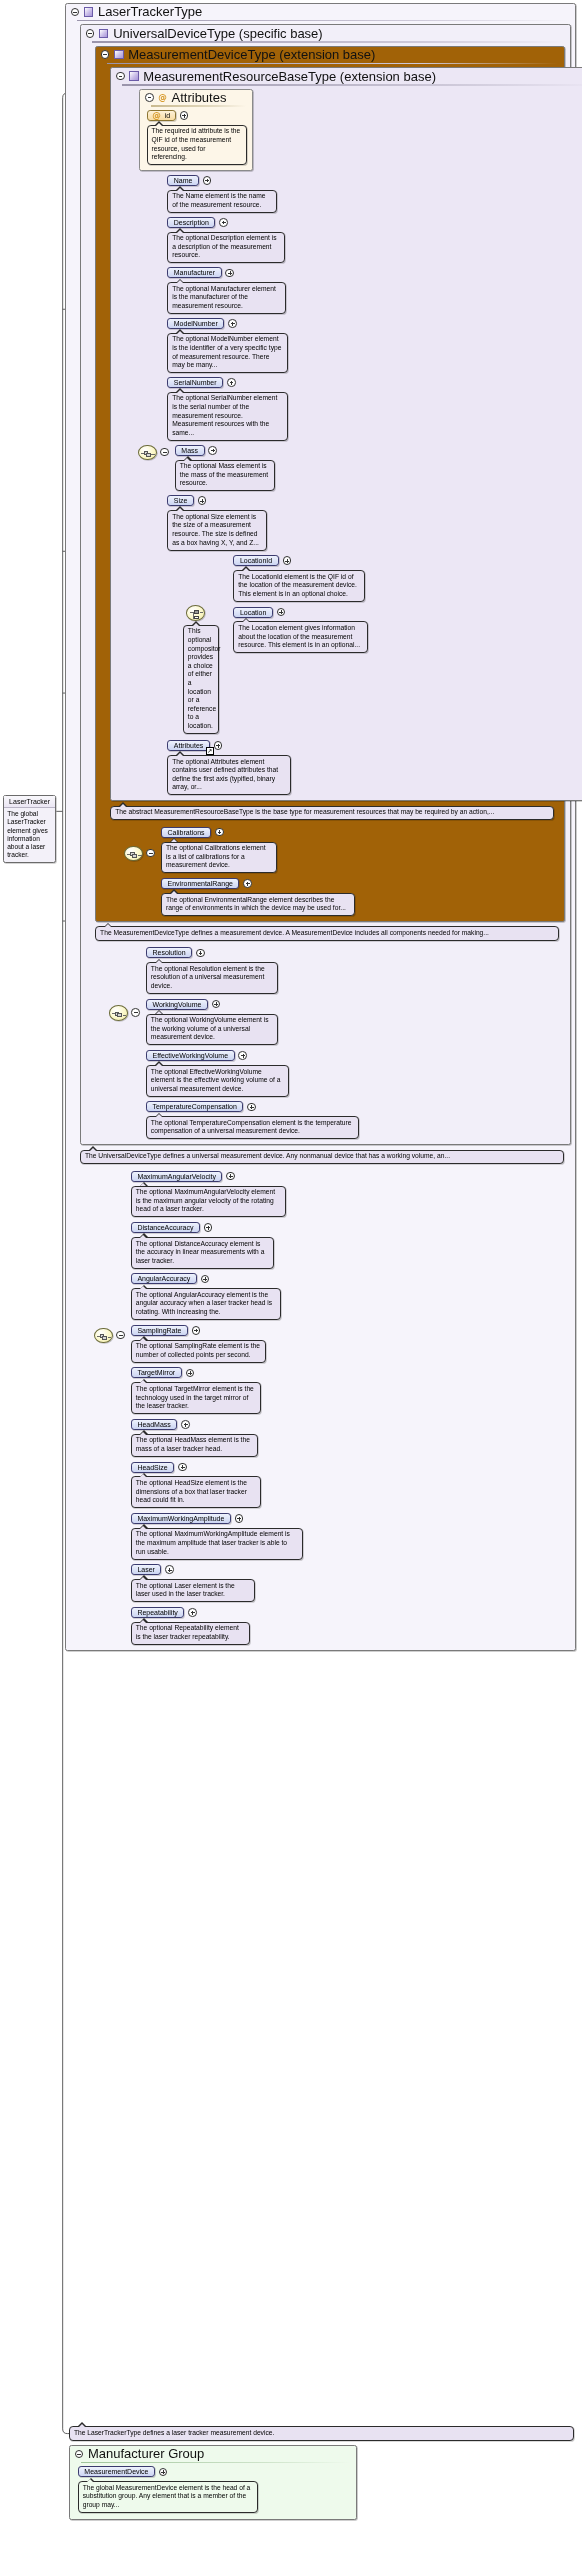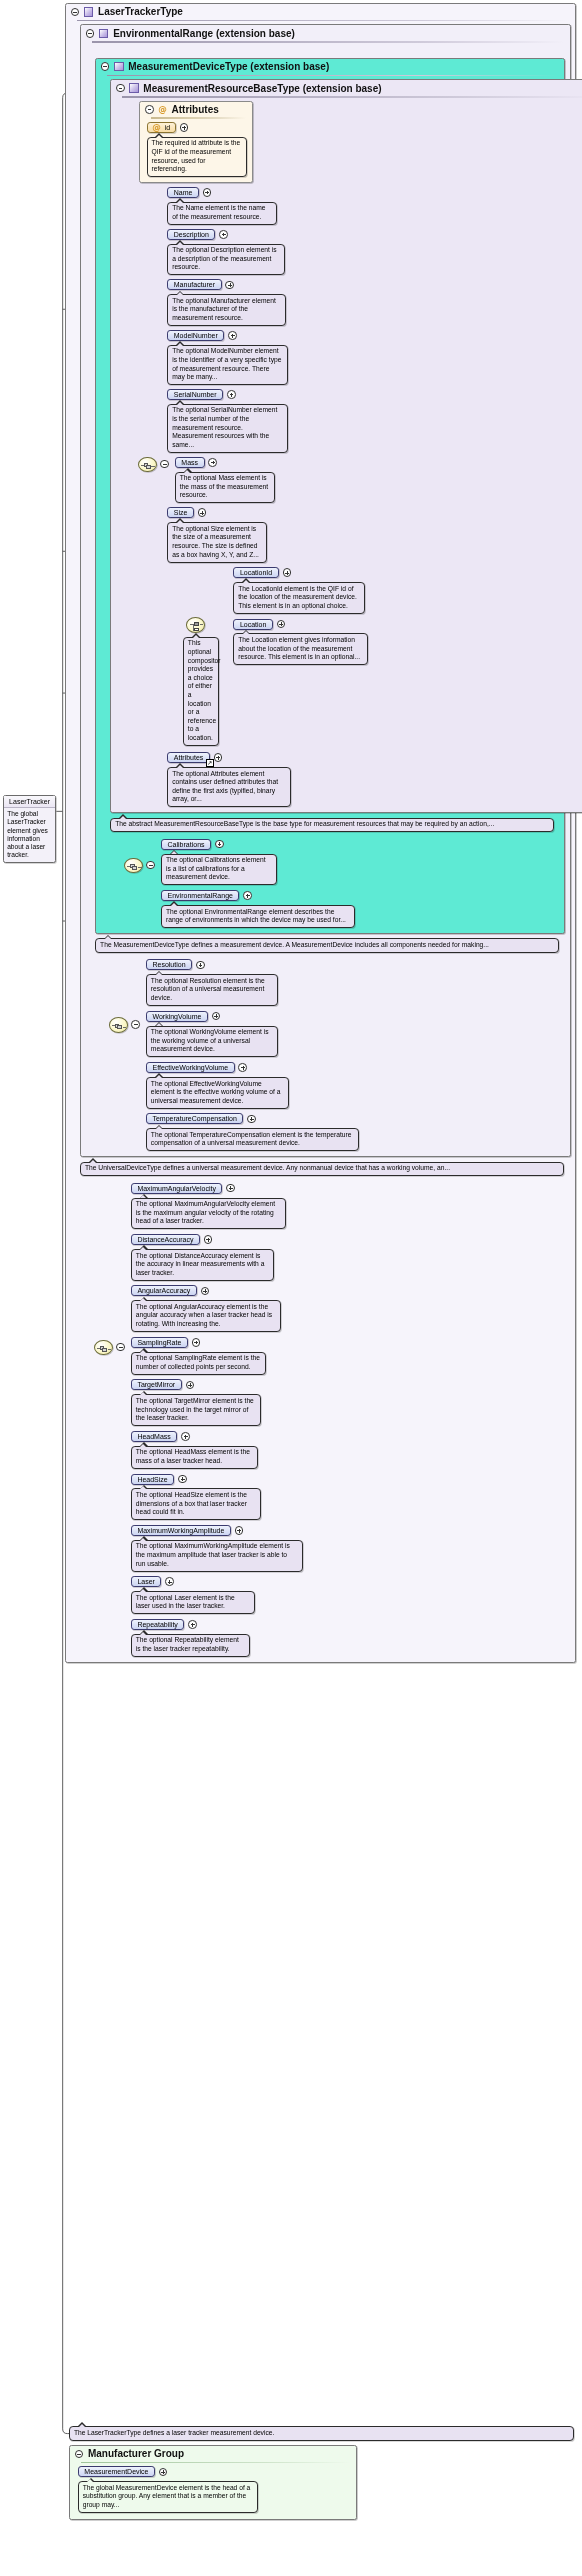--- a/index.html
+++ b/index.html
@@ -18,29 +18,29 @@
   
   .panel {
     position: relative;
     border: 0.8px solid #7a7a7a;
     border-radius: 2.4px;
     background: #f0edf7;
     box-shadow: 0.8px 0.8px 0 rgba(0,0,0,.25);
   }
   .panel.lvl0 { background:#f6f4fb; }
   .panel.lvl1 { background:#f2eff9; }
-  .panel.lvl2 { background:#5eead4;margin-top:12px; }
+  .panel.lvl2 { background:#a16207; }
   .panel.lvl3 { background:#ece7f5; }
 
   .panel-head {
     display:flex; align-items:center; gap:4.7px;
     padding: 3.1px 4.7px 3.1px 4.7px;
     height: 15.7px;
   }
-  .panel-head .htitle { font-size:10px; color:#111; white-space:nowrap;font-weight:bold; }
+  .panel-head .htitle { font-size:13px; color:#111; white-space:nowrap; }
   .panel-sep {
     height:1.6px; margin: 0 6.3px 0 11px;
     background: linear-gradient(to right,#9a94ab,#cfcada 70%, rgba(255,255,255,0));
   }
   .panel-body { padding: 3.1px 4.7px 4.7px 11px; }
 
   
   .panel.attrs { background:#fdf6e8; border-color:#8a8a8a; }
   .panel.attrs .panel-sep { background: linear-gradient(to right,#c9b98e,#e5dcc4 70%, rgba(255,255,255,0)); }
 
@@ -211,21 +211,21 @@
     <span class="htitle">LaserTrackerType</span>
   </div>
   <div class="panel-sep"></div>
 
   <div class="panel-body">
 
     <div class="panel lvl1" style="margin-left:3.1px; width:491px;">
       <div class="panel-head">
         <span class="pm"></span>
         <span class="tsq"></span>
-        <span class="htitle">EnvironmentalRange (extension base)</span>
+        <span class="htitle">UniversalDeviceType (specific base)</span>
       </div>
       <div class="panel-sep"></div>
 
       <div class="panel-body">
 
         <div class="panel lvl2" style="margin-left:3.1px; width:470px;">
           <div class="panel-head">
             <span class="pm"></span>
             <span class="tsq"></span>
             <span class="htitle">MeasurementDeviceType (extension base)</span>

